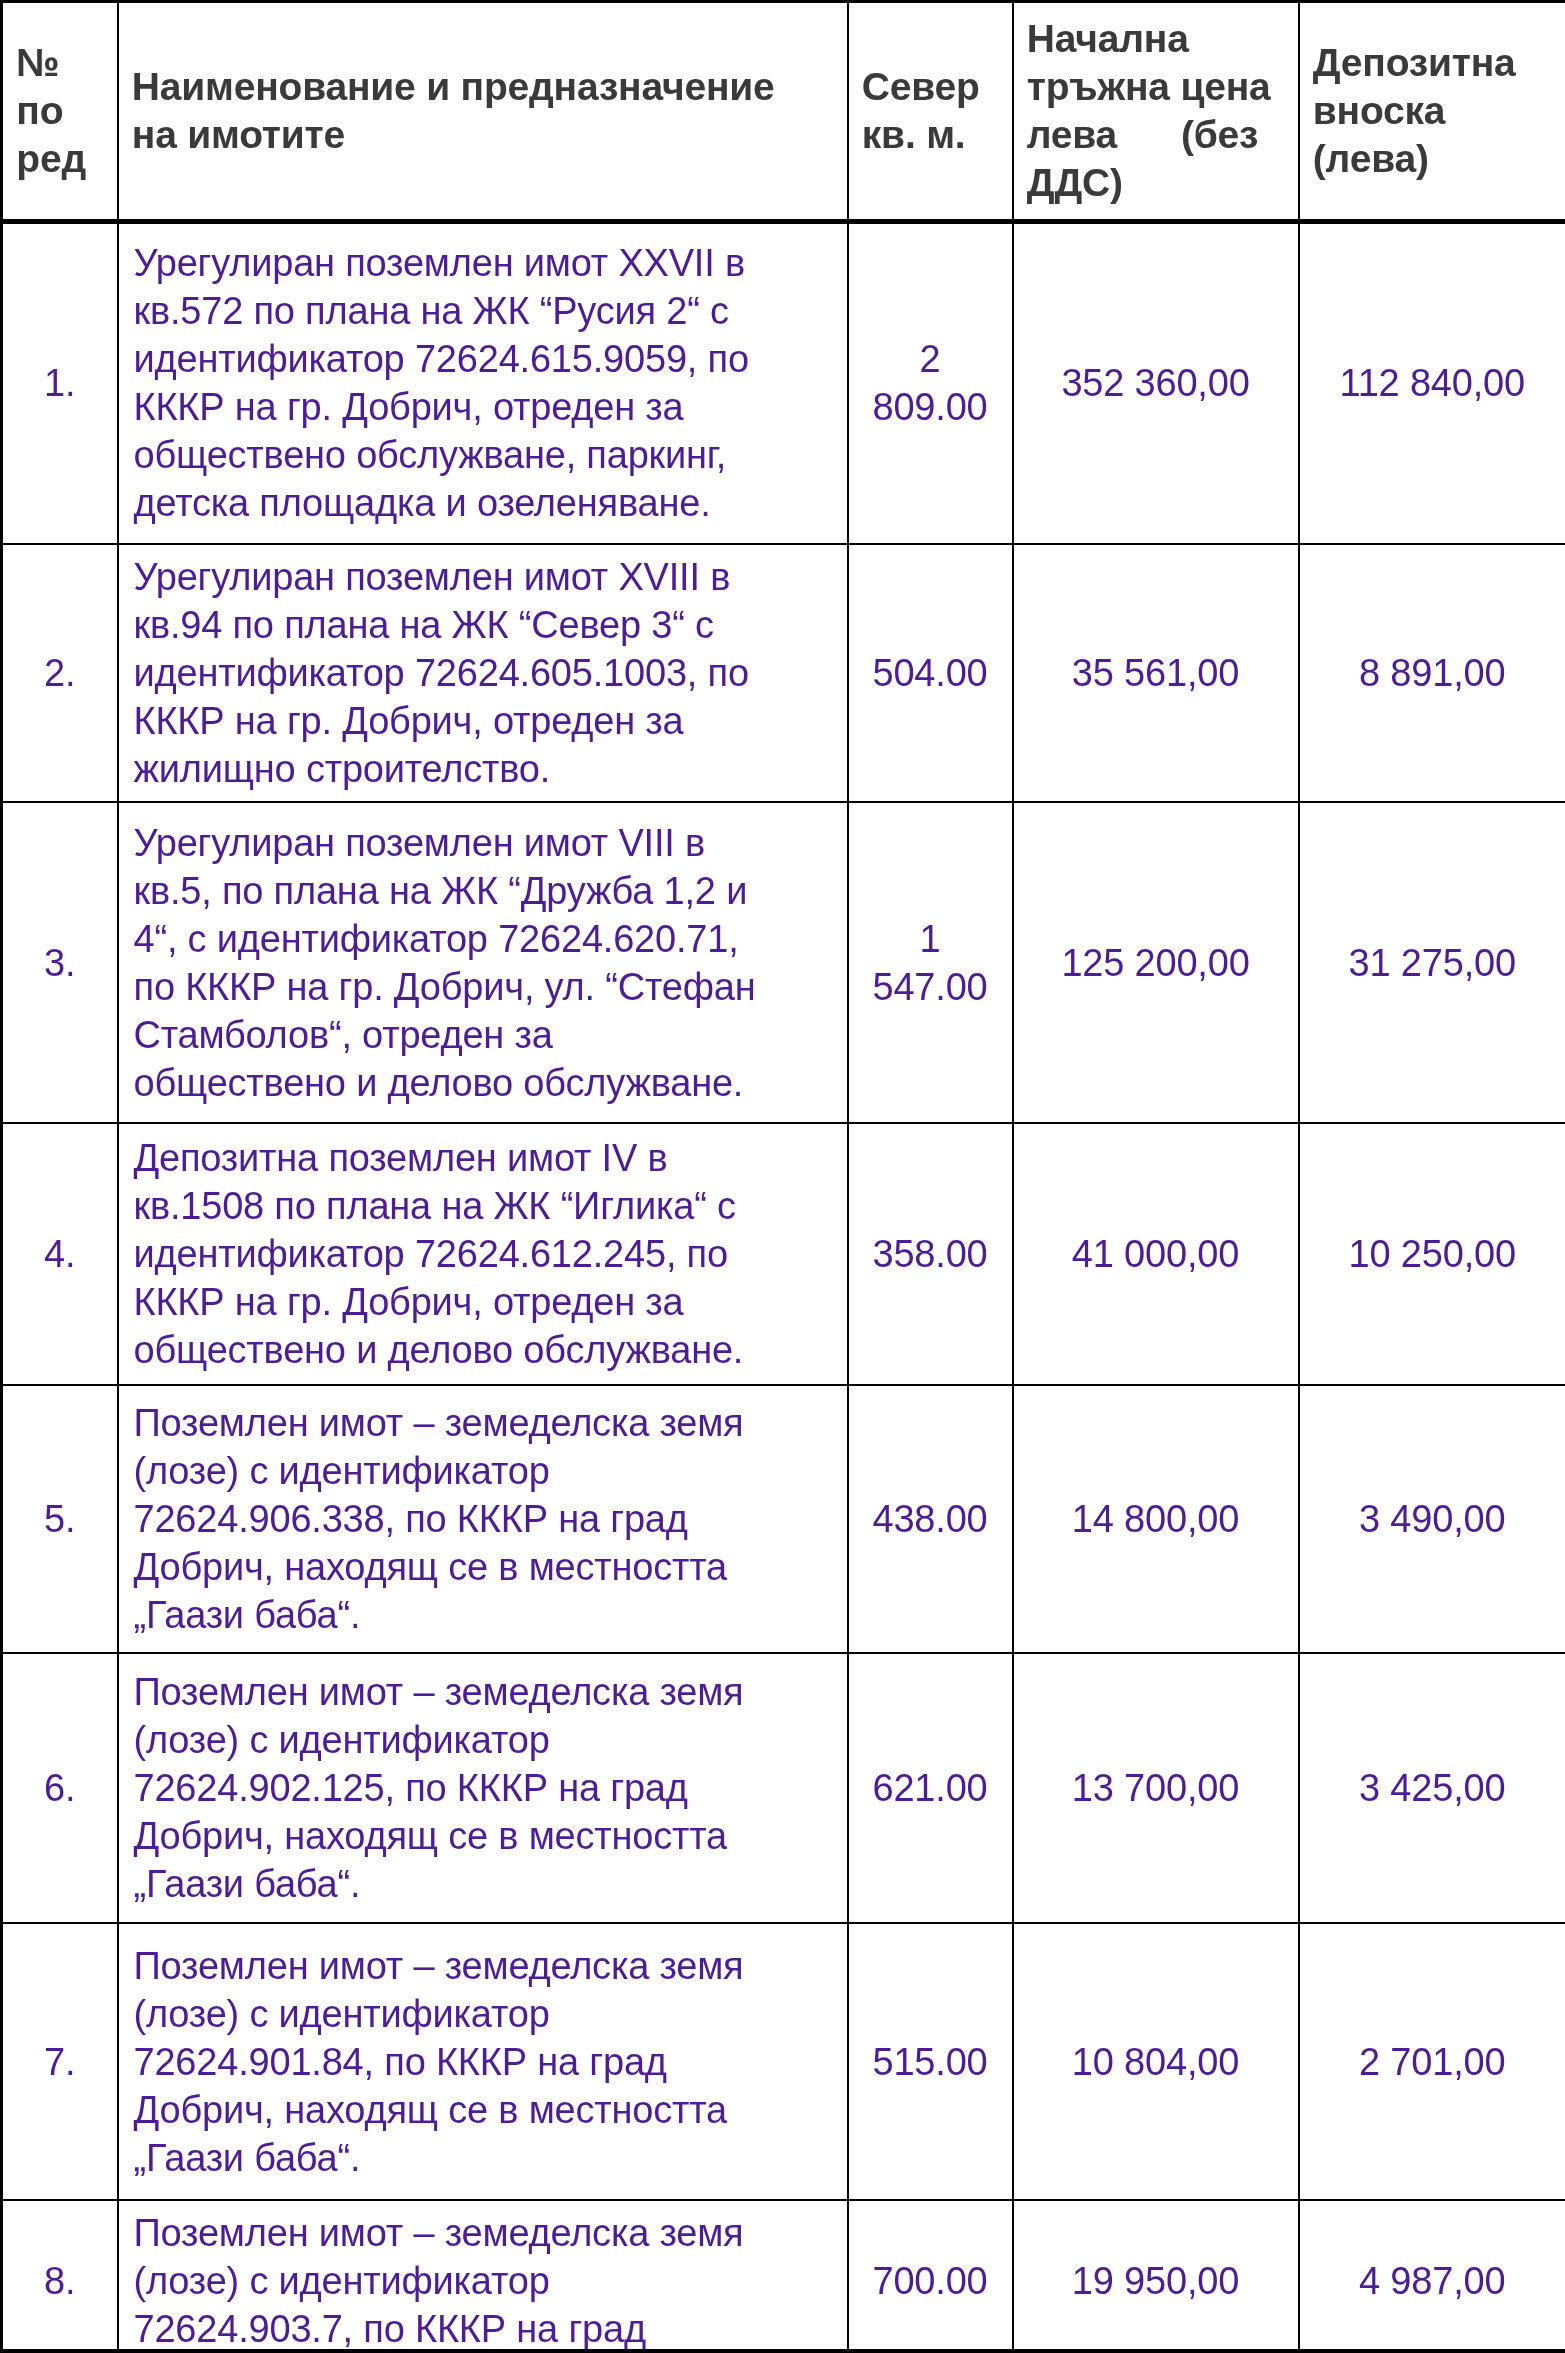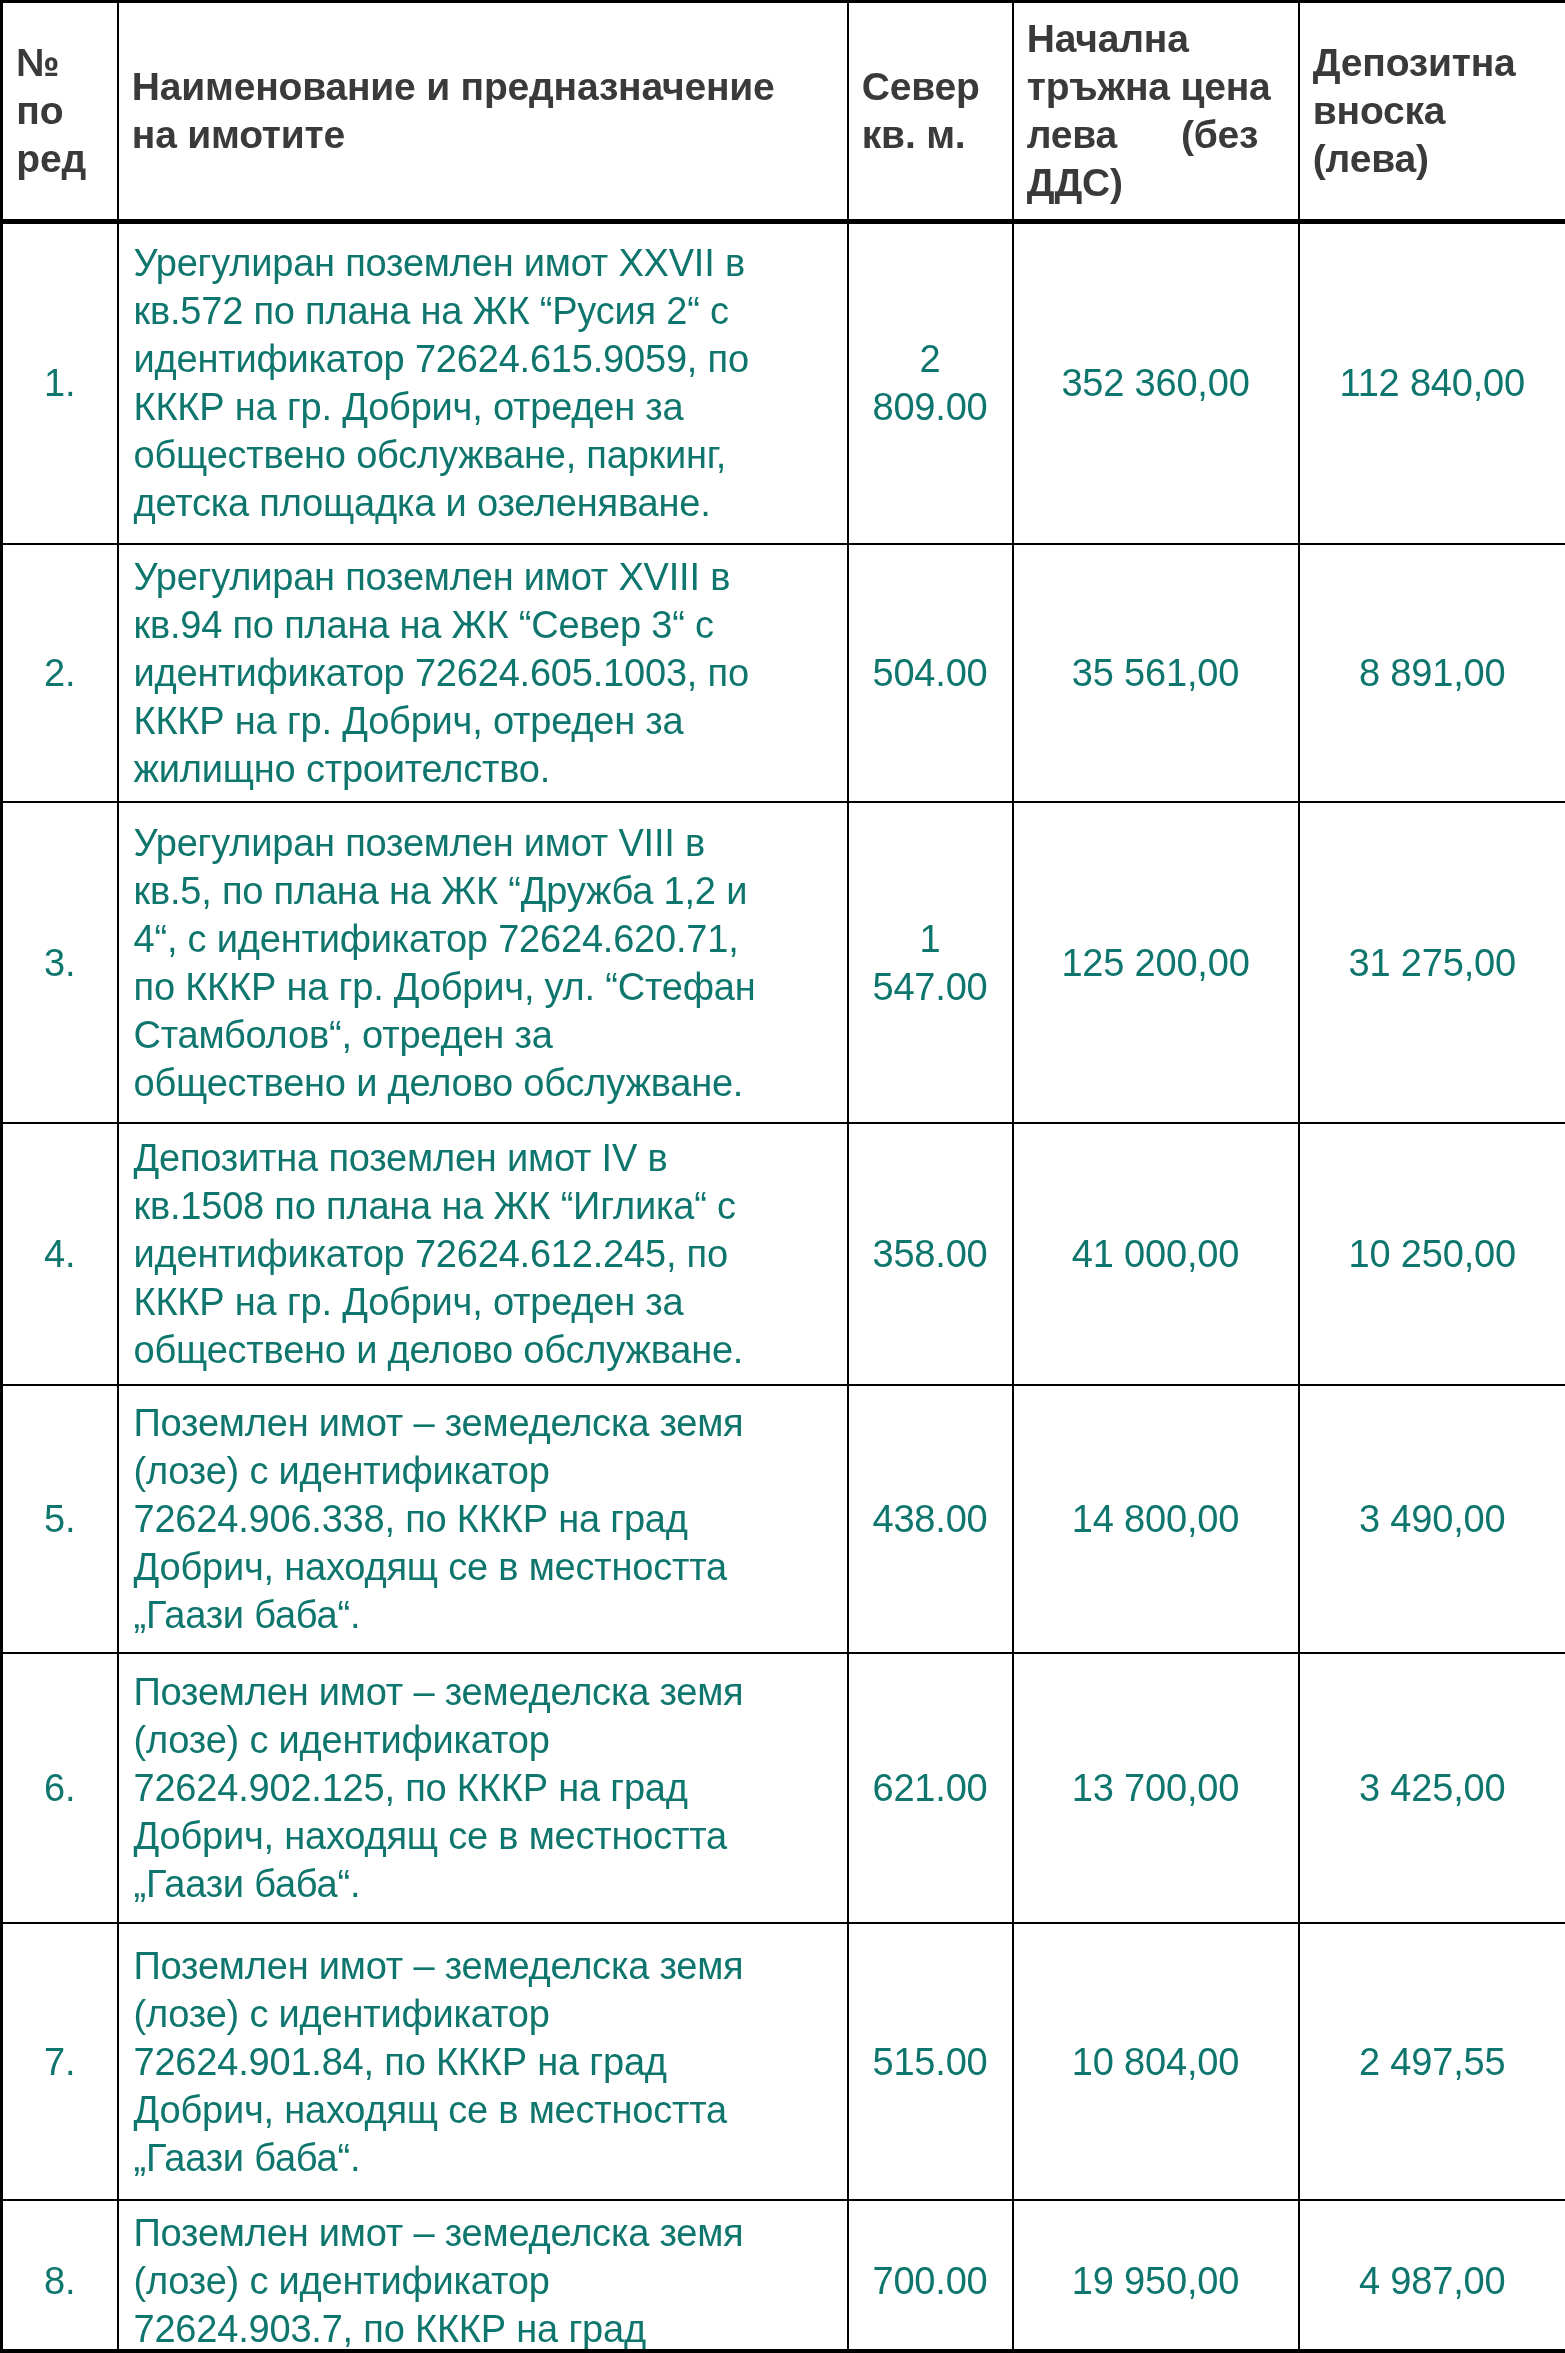--- a/index.html
+++ b/index.html
@@ -38,21 +38,21 @@
     font-size: 39px;
     line-height: 48px;
     letter-spacing: -0.2px;
     padding: 8.3px 13.3px;
     color: #3a3a3a;
   }
   td {
     font-size: 38px;
     line-height: 48px;
     letter-spacing: -0.2px;
-    color: #0f766e;
+    color: #4c1d95;
   }
   td.c-num   { text-align: center; padding: 8.3px 6.6px; }
   td.c-name  { text-align: left;   padding: 8.3px 15px; }
   td.c-area, td.c-price, td.c-deposit { text-align: center; padding: 8.3px 6.6px; }
 
   thead tr          { height: 220px; }
   tbody tr:nth-child(1) { height: 322px; }
   tbody tr:nth-child(2) { height: 257px; }
   tbody tr:nth-child(3) { height: 321px; }
   tbody tr:nth-child(4) { height: 262px; }
@@ -173,21 +173,21 @@
       </tr>
       <tr>
         <td class="c-num">7.</td>
         <td class="c-name">Поземлен имот – земеделска земя
 (лозе) с идентификатор
 72624.901.84, по КККР на град
 Добрич, находящ се в местността
 „Гаази баба“.</td>
         <td class="c-area">515.00</td>
         <td class="c-price">10 804,00</td>
-        <td class="c-deposit">2 497,55</td>
+        <td class="c-deposit">2 701,00</td>
       </tr>
       <tr>
         <td class="c-num">8.</td>
         <td class="c-name">Поземлен имот – земеделска земя
 (лозе) с идентификатор
 72624.903.7, по КККР на град</td>
         <td class="c-area">700.00</td>
         <td class="c-price">19 950,00</td>
         <td class="c-deposit">4 987,00</td>
       </tr>

